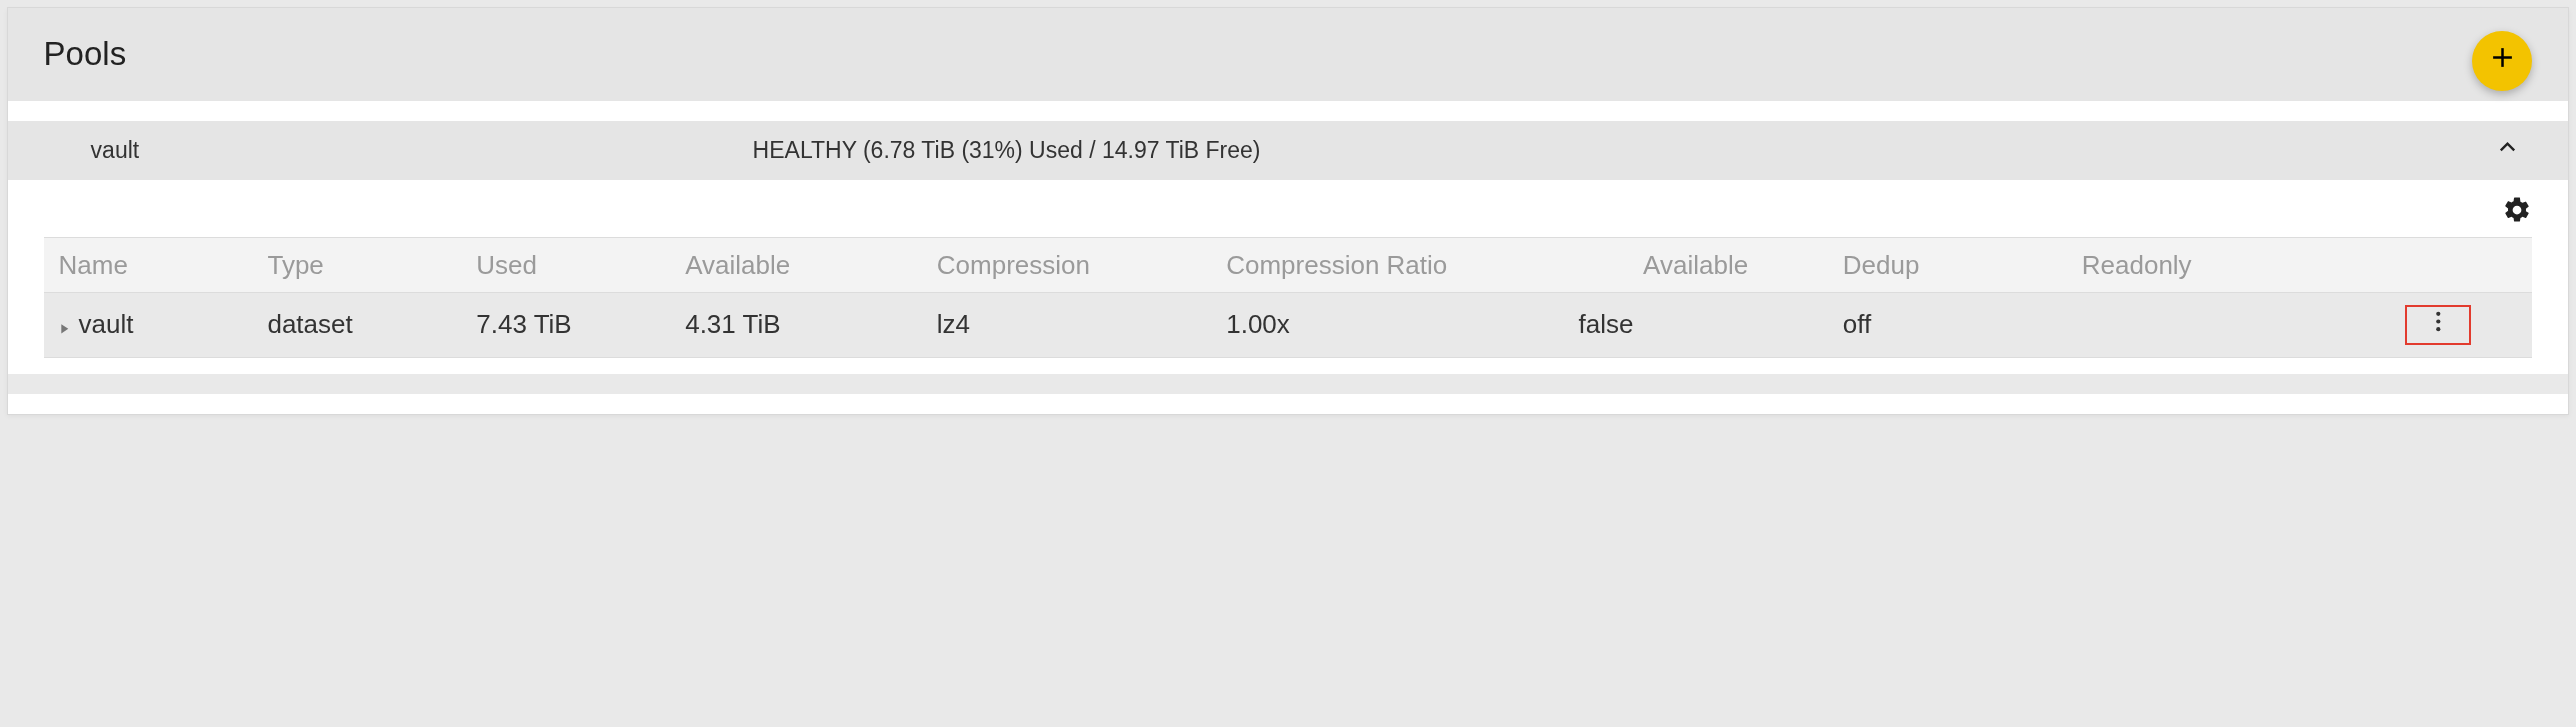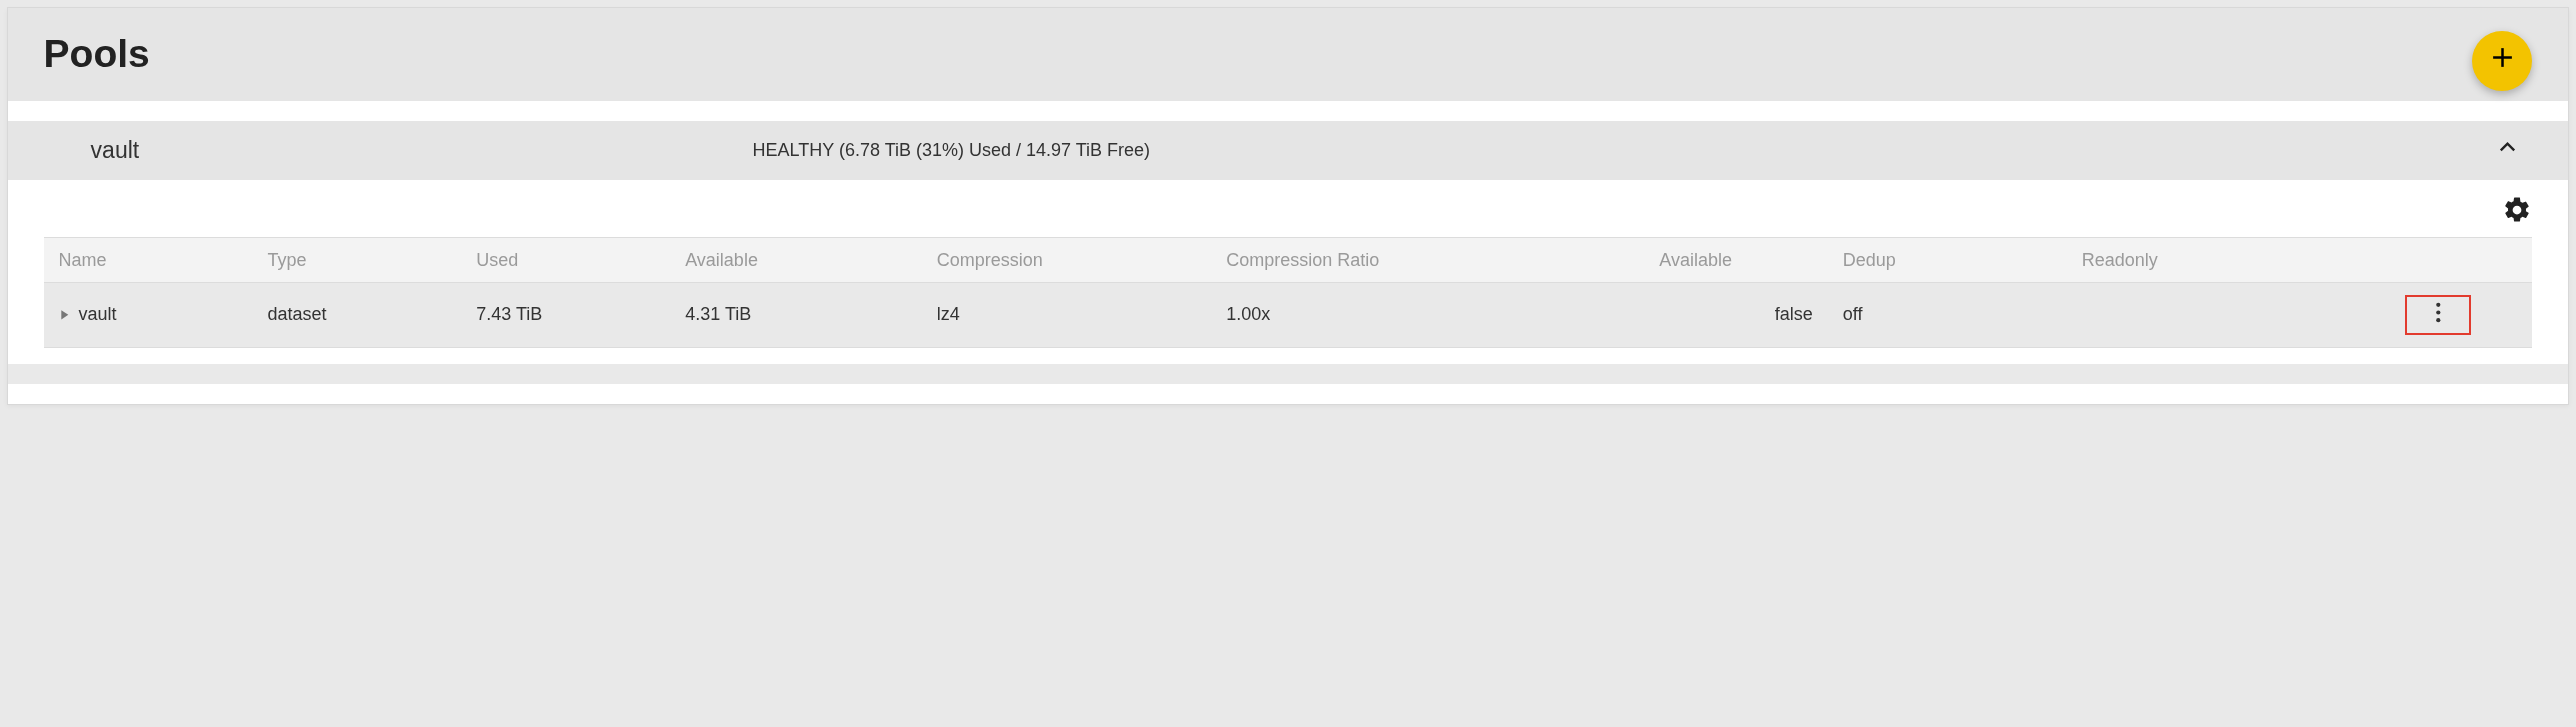--- a/index.html
+++ b/index.html
@@ -18,22 +18,22 @@
     width: 100%;
   }
   .card-header {
     background: #e5e5e5;
     display: flex;
     align-items: center;
     justify-content: space-between;
     padding: 16.5px 36px;
   }
   .card-title {
-    font-size: 39px;
-    font-weight: 700;
+    font-size: 33px;
+    font-weight: 400;
     color: #222;
   }
   .fab {
     width: 60px; height: 60px;
     border-radius: 50%;
     background: #f3c300;
     display: flex; align-items: center; justify-content: center;
     box-shadow: 0 3.3px 8.3px rgba(0,0,0,0.25);
     cursor: pointer;
     position: relative;
@@ -41,48 +41,48 @@
   }
   .fab svg { width: 25px; height: 25px; }
   .gap { height: 20px; background: #fff; }
   .pool-header {
     background: #e5e5e5;
     display: flex;
     align-items: center;
     padding: 15px 36px 15px 83px;
   }
   .pool-name { width: 662px; font-size: 23px; color: #333; }
-  .pool-status { flex: 1; text-align: left; font-size: 18px; color: #333; }
+  .pool-status { flex: 1; text-align: left; font-size: 23px; color: #333; }
   .pool-toggle { width: 50px; display:flex; justify-content:center; cursor:pointer; }
   .pool-toggle svg { width: 23px; height: 23px; stroke:#222; stroke-width:2.5; fill:none; }
   .settings-row {
     display: flex; justify-content: flex-end;
     padding: 15px 36px 6.6px 36px;
   }
   .gear { cursor:pointer; }
   .gear svg { width: 30px; height: 30px; }
   .table-wrap { padding: 0 36px 16.5px 36px; }
-  table { width:100%; border-collapse: collapse; font-size: 18px; }
+  table { width:100%; border-collapse: collapse; font-size: 26px; }
   th {
     text-align: left;
     font-weight: 400;
     color: #9a9a9a;
     background: #f3f3f3;
     padding: 11.6px 15px;
     border-top: 0.8px solid #dcdcdc;
     border-bottom: 0.8px solid #dcdcdc;
   }
   th.center { text-align:center; }
   td {
     padding: 11.6px 15px;
     background: #e9e9e9;
     border-bottom: 0.8px solid #dcdcdc;
     color: #333;
   }
-  td.center { text-align:right; }
+  td.center { text-align:left; }
   .tri {
     display:inline-block;
     vertical-align: middle;
     margin-right: 8.3px;
   }
   .tri svg { width:11.6px; height:11.6px; fill:#777; }
   .kebab-cell { text-align:center; }
   .kebab {
     display:inline-flex;
     align-items:center; justify-content:center;

